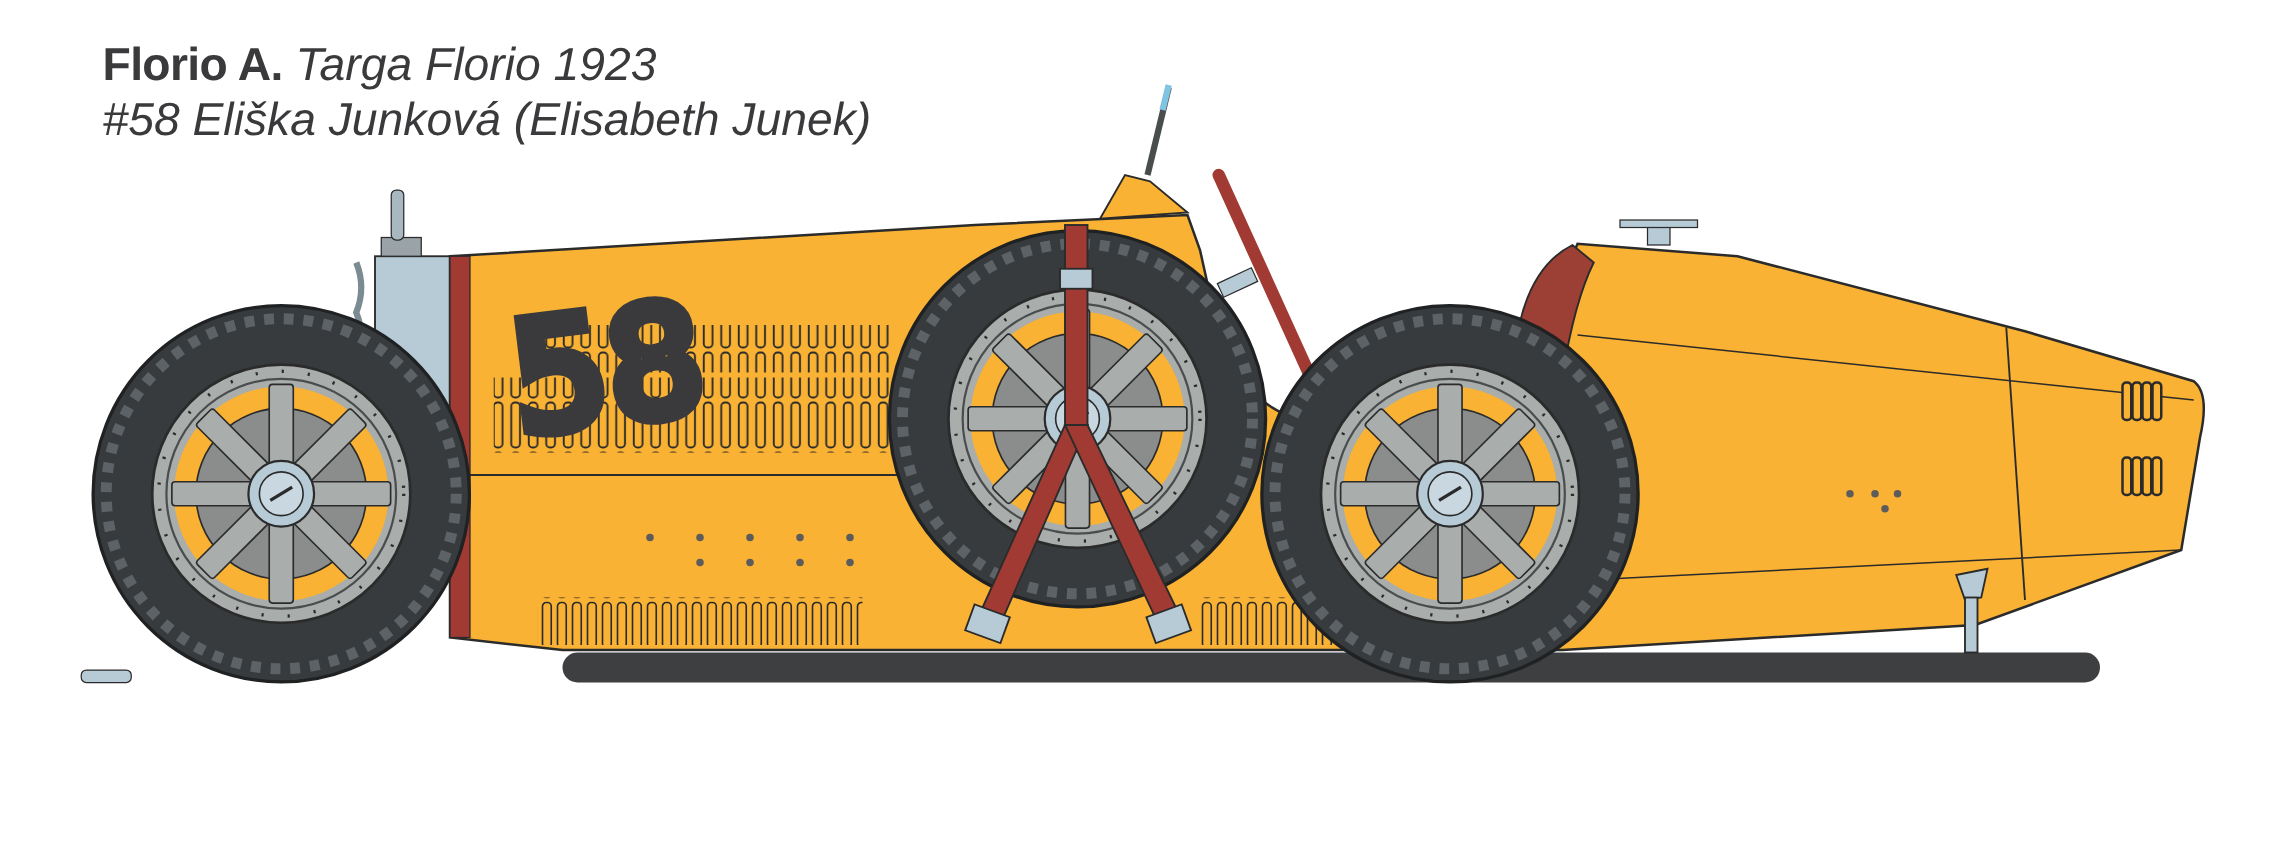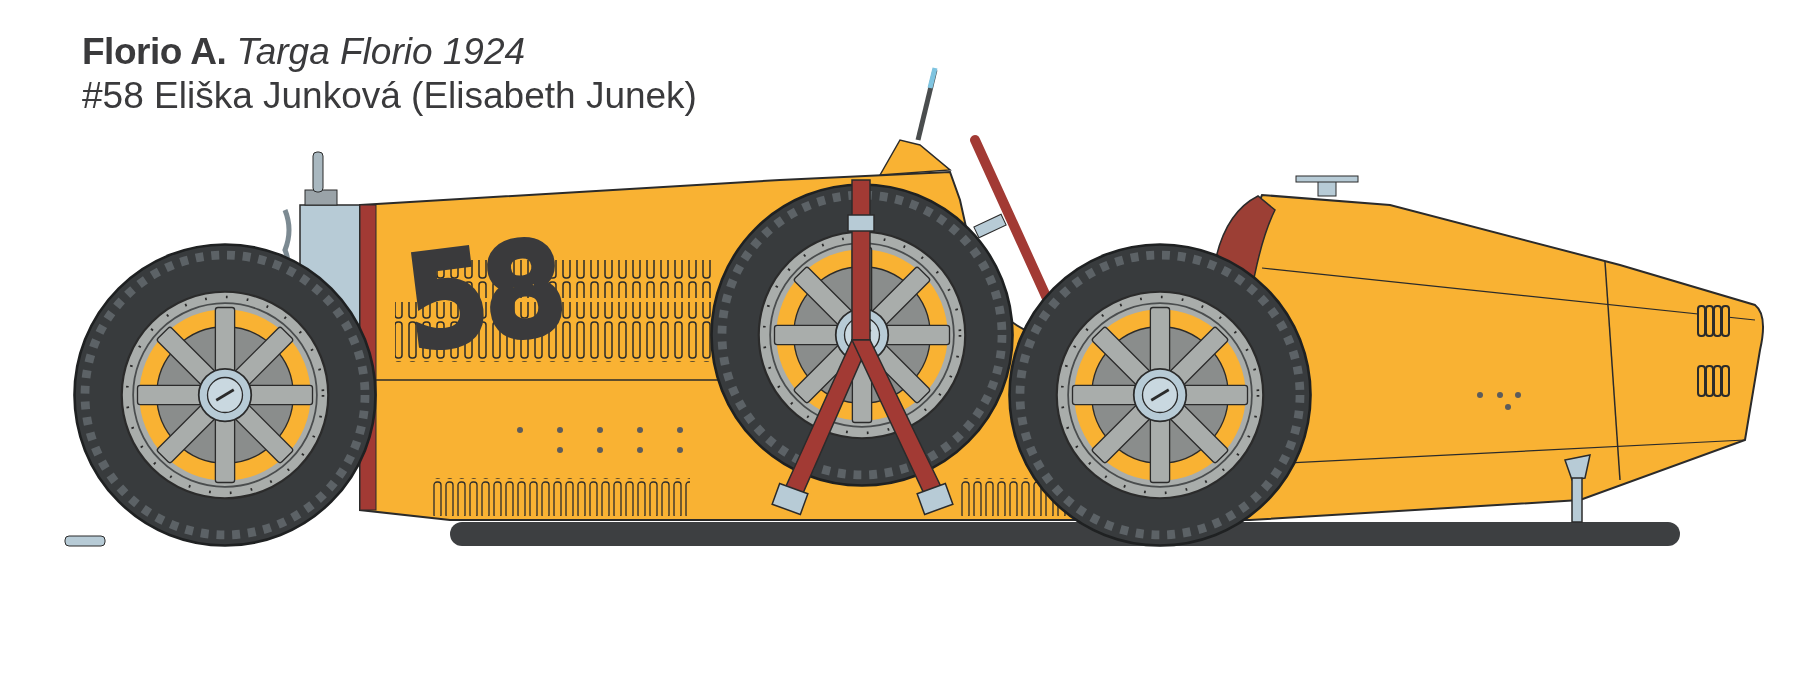--- a/index.html
+++ b/index.html
@@ -1,30 +1,30 @@
 <!DOCTYPE html>
 <html><head>
 <meta charset="utf-8">
 <style>
   html, body { margin: 0; padding: 0; background: #ffffff; }
   body { width: 1820px; height: 676px; position: relative; overflow: hidden; font-family: "Liberation Sans", sans-serif; }
   .caption { position: absolute; left: 82px; top: 30px; color: #3a3a3c; line-height: 1.18; }
   .caption .line1 { font-size: 37px; white-space: nowrap; }
   .caption .version { font-weight: bold; letter-spacing: -0.5px; font-stretch: condensed; }
   .caption .event { font-style: italic; }
-  .caption .line2 { font-size: 37px; white-space: nowrap; text-align: center; }
+  .caption .line2 { font-size: 37px; font-style: italic; white-space: nowrap; text-align: center; }
   .car-svg { position: absolute; left: 0; top: 0; }
 </style>
 </head>
 <body>
 
 <div class="caption">
   <div class="line1">
     <span class="version">Florio A.</span>
-    <span class="event">Targa Florio 1924</span>
+    <span class="event">Targa Florio 1923</span>
   </div>
   <div class="line2">#58 Eliška Junková (Elisabeth Junek)</div>
 </div>
 
 <svg class="car-svg" width="1820" height="676" viewBox="0 0 1820 676" xmlns="http://www.w3.org/2000/svg">
   <defs>
     <g id="wheel">
       <circle r="172" fill="#383b3d" stroke="#1f2122" stroke-width="3"></circle>
       <circle r="160" fill="none" stroke="#5c6266" stroke-width="10" stroke-dasharray="9 9"></circle>
       <circle r="118" fill="#a9adab" stroke="#2b2b2b" stroke-width="2.5"></circle>

